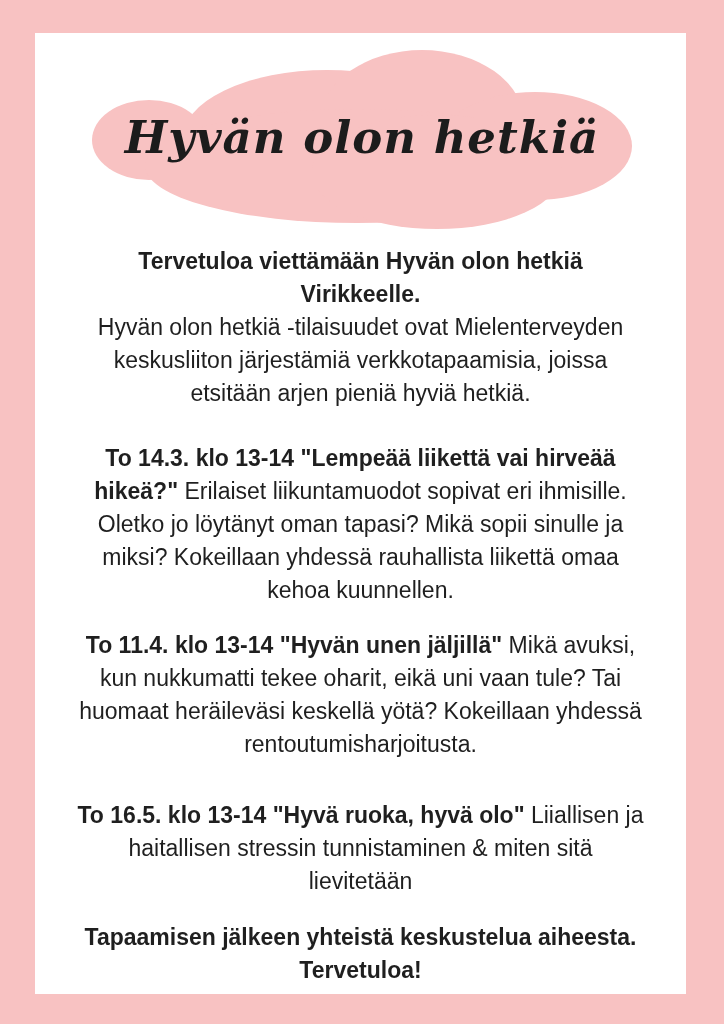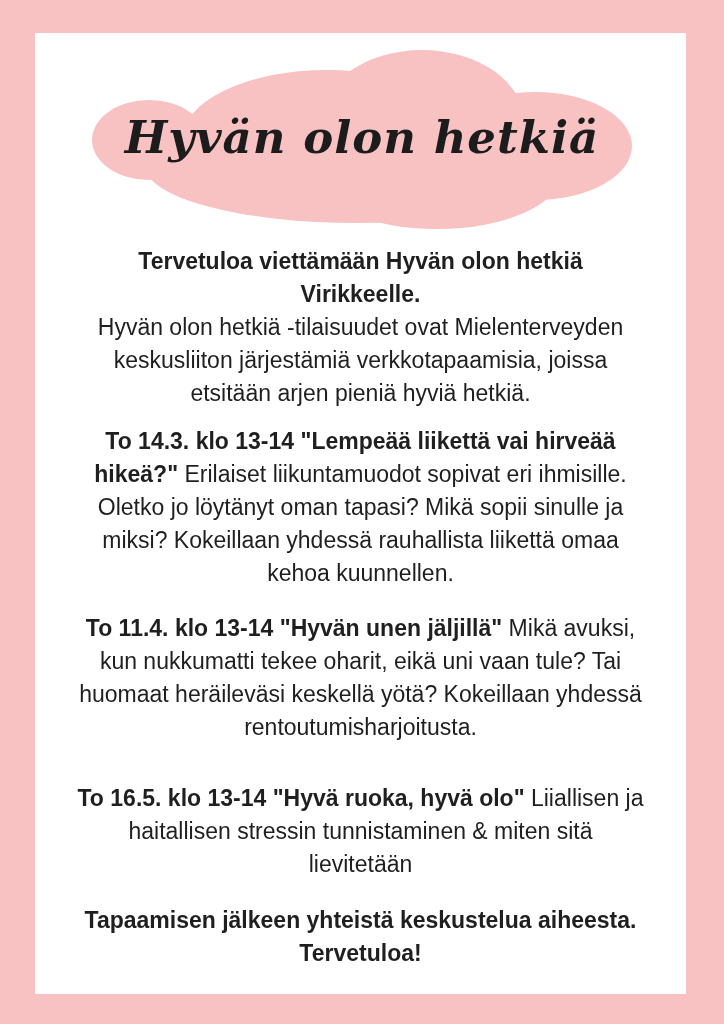--- a/index.html
+++ b/index.html
@@ -46,21 +46,21 @@
   }
   .para {
     font-size: 23px;
     line-height: 33px;
     color: #1f1f1f;
     text-align: center;
     white-space: pre-line;
     margin: 0;
   }
   .para .lead { font-weight: 700; }
-  .para-intro   { margin-bottom: 15px; }
+  .para-intro   { margin-bottom: 32px; }
   .para-event1  { margin-bottom: 22px; }
   .para-event2  { margin-bottom: 38px; }
   .para-event3  { margin-bottom: 23px; }
   .para-closing { margin-bottom: 8px; }
 </style>
 </head>
 <body>
 
 <div class="page">
   <div class="surface">

